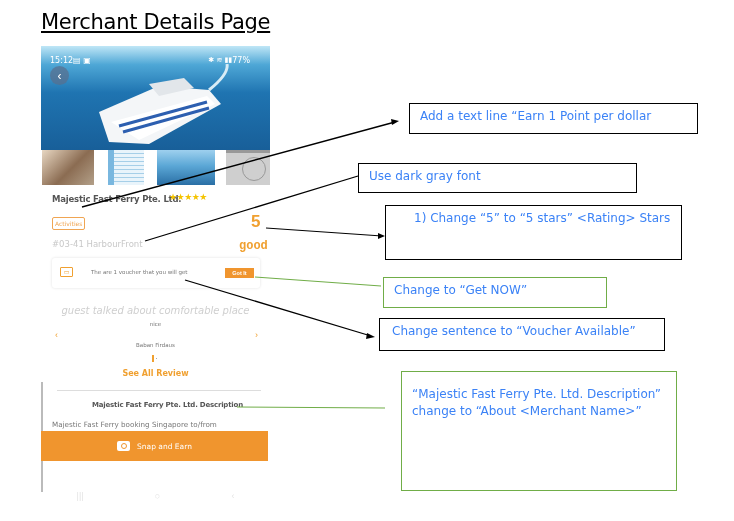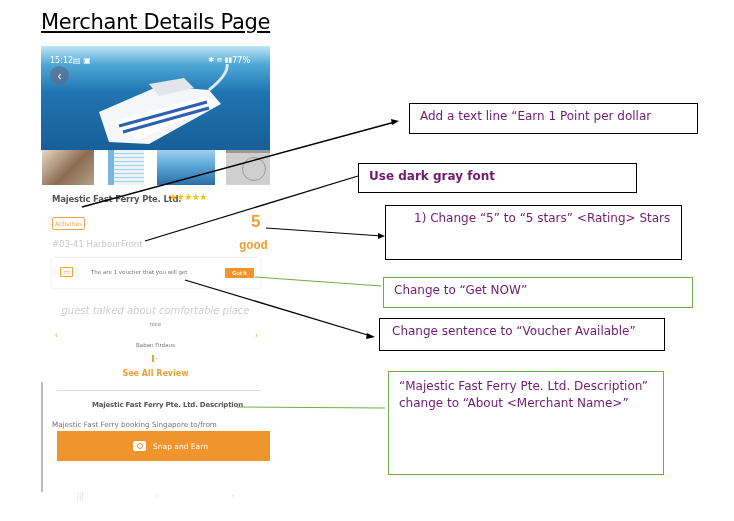--- a/index.html
+++ b/index.html
@@ -34,25 +34,25 @@
   .nav-arrow{position:absolute;top:284px;color:#f0a030;font-size:9px;cursor:pointer;}
   .prev{left:14px;} .next{left:214px;}
   .dots{position:absolute;left:111px;top:309px;width:8px;height:7px;}
   .dots .d1{position:absolute;left:0;top:0;width:2px;height:7px;background:#f0a030;}
   .dots .d2{position:absolute;left:4px;top:3px;width:1px;height:1px;background:#aaa;}
   .see-all{position:absolute;left:0;width:229px;top:323px;text-align:center;font-size:8px;font-weight:bold;color:#f0a030;cursor:pointer;font-family:"DejaVu Sans",sans-serif;}
   .divider{position:absolute;left:16px;top:344px;width:204px;height:1px;background:#ddd;}
   .scroll-bar{position:absolute;left:0;top:336px;width:2px;height:110px;background:#bbb;}
   .desc-title{position:absolute;left:12px;width:229px;top:355px;text-align:center;font-size:7px;font-weight:bold;color:#555;font-family:"DejaVu Sans",sans-serif;letter-spacing:-0.2px;}
   .desc-text{position:absolute;left:11px;top:374px;font-size:7.2px;color:#777;font-family:"DejaVu Sans",sans-serif;white-space:nowrap;}
-  .snap-btn{position:absolute;left:16px;top:385px;width:227px;height:30px;background:#f0952e;color:#fff;display:flex;align-items:center;justify-content:center;gap:7px;font-size:7.5px;cursor:pointer;font-family:"DejaVu Sans",sans-serif;}
+  .snap-btn{position:absolute;left:0;top:385px;width:227px;height:30px;background:#f0952e;color:#fff;display:flex;align-items:center;justify-content:center;gap:7px;font-size:7.5px;cursor:pointer;font-family:"DejaVu Sans",sans-serif;}
   .cam{width:13px;height:10px;background:#fff;border-radius:2px;position:relative;}
   .cam::after{content:"";position:absolute;left:4px;top:2px;width:4px;height:4px;border-radius:50%;border:1px solid #f0952e;}
   .sysnav{position:absolute;left:0;top:440px;width:229px;height:20px;display:flex;justify-content:space-around;align-items:center;color:#e4e4e4;font-size:9px;}
-  .note{position:absolute;border:1px solid #000;background:#fff;font-family:"DejaVu Sans",sans-serif;font-size:12px;color:#701a75;padding:4px 10px;line-height:1.45;}
+  .note{position:absolute;border:1px solid #000;background:#fff;font-family:"DejaVu Sans",sans-serif;font-size:12px;color:#3b82f6;padding:4px 10px;line-height:1.45;}
   .note.green{border-color:#70ad47;}
   svg.lines{position:absolute;left:0;top:0;width:734px;height:521px;pointer-events:none;}
 </style>
 </head>
 <body>
 
 <div class="page-title">Merchant Details Page</div>
 
 <div class="phone">
   <div class="hero">
@@ -129,19 +129,19 @@
   <line x1="145" y1="241" x2="358" y2="176" stroke="#000" stroke-width="1.3"></line>
   <line x1="266" y1="228" x2="382" y2="236" stroke="#000" stroke-width="1"></line>
   <polygon points="385,236 378,233 378,239" fill="#000"></polygon>
   <line x1="255" y1="277" x2="381" y2="286" stroke="#70ad47" stroke-width="1"></line>
   <line x1="185" y1="280" x2="371" y2="336" stroke="#000" stroke-width="1.3"></line>
   <polygon points="375,337 367,333 366,339" fill="#000"></polygon>
   <line x1="237" y1="407" x2="385" y2="408" stroke="#70ad47" stroke-width="1"></line>
 </svg>
 
 <div class="note" style="left:409px;top:103px;width:289px;height:31px;">Add a text line “Earn 1 Point per dollar</div>
-<div class="note" style="left:358px;top:163px;width:279px;height:30px;font-weight:bold;">Use dark gray font</div>
+<div class="note" style="left:358px;top:163px;width:279px;height:30px;">Use dark gray font</div>
 <div class="note" style="left:385px;top:205px;width:297px;height:55px;padding-left:28px;">
   <div>1) Change “5” to “5 stars” &lt;Rating&gt; Stars</div>
 </div>
-<div class="note green" style="left:383px;top:277px;width:310px;height:31px;">Change to “Get NOW”</div>
+<div class="note green" style="left:383px;top:277px;width:224px;height:31px;">Change to “Get NOW”</div>
 <div class="note" style="left:379px;top:318px;width:286px;height:33px;padding-left:12px;">Change sentence to “Voucher Available”</div>
-<div class="note green" style="left:388px;top:371px;width:276px;height:104px;padding-top:6px;">“Majestic Fast Ferry Pte. Ltd. Description” change to “About &lt;Merchant Name&gt;”</div>
+<div class="note green" style="left:401px;top:371px;width:276px;height:120px;padding-top:14px;">“Majestic Fast Ferry Pte. Ltd. Description” change to “About &lt;Merchant Name&gt;”</div>
 
 </body></html>

